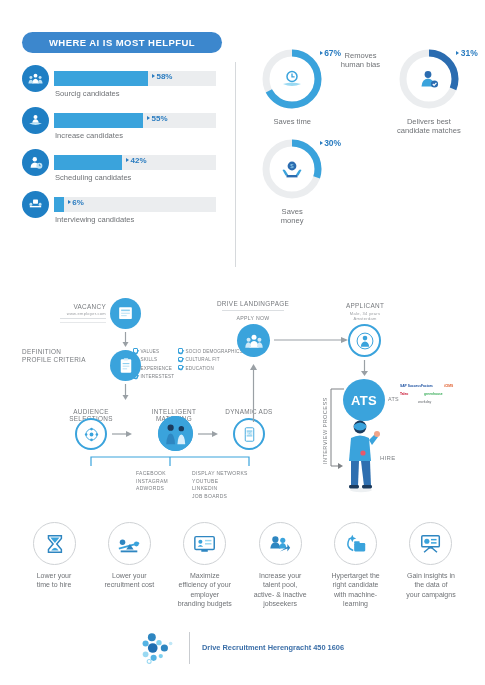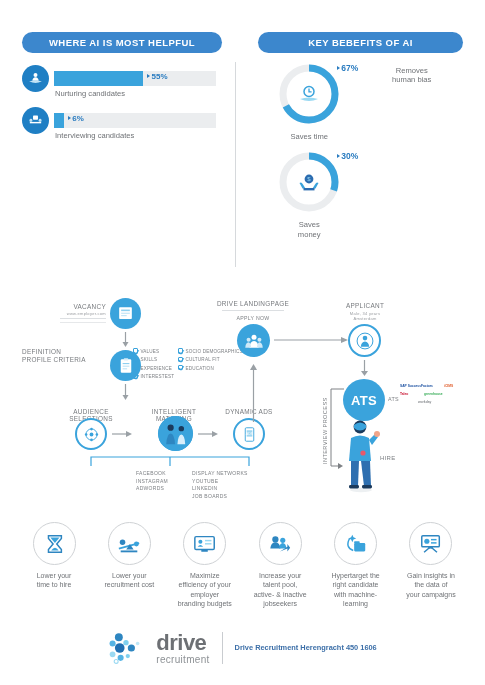--- a/index.html
+++ b/index.html
@@ -61,22 +61,22 @@
 
   
   .vdiv {
     position: absolute; left: 235px; top: 62px;
     width: 1px; height: 205px; background: #d6d9dc;
   }
 
   
   .panel-right { position: absolute; left: 258px; top: 32px; width: 205px; }
   .donut-grid {
-    margin-top: 8px;
-    display: grid; grid-template-columns: 1fr 1fr; row-gap: 8px;
+    margin-top: 14px;
+    display: grid; grid-template-columns: 1fr 1fr 1fr; 
   }
   .donut-cell { display: flex; flex-direction: column; align-items: center; position: relative; }
   .donut-wrap { position: relative; width: 66px; height: 66px; }
   .donut-wrap svg { display: block; }
   .donut-inner-icon {
     position: absolute; left: 0; top: 0; width: 66px; height: 66px;
     display: flex; align-items: center; justify-content: center;
   }
   .donut-val {
     position: absolute; right: -16px; top: 2px;
@@ -161,30 +161,62 @@
 <body>
 
 <div class="page">
 
   <div class="panel-left">
     <div class="pill">WHERE AI IS MOST HELPFUL</div>
     <div class="bars" id="bars">
         <div class="bar-row">
           <div class="bar-icon">
             <svg width="17" height="17" viewBox="0 0 24 24">
+              <circle cx="12" cy="8" r="2.7" fill="#fff"></circle>
+              <path d="M7.5 19 Q8 12.5 12 12.2 Q16 12.5 16.5 19 Z" fill="#fff"></path>
+              <circle cx="5.5" cy="10.5" r="2.1" fill="#bfe2f5"></circle>
+              <path d="M2 19 Q2.4 14 5.5 13.7 Q8.6 14 9 19 Z" fill="#bfe2f5"></path>
+              <circle cx="18.5" cy="10.5" r="2.1" fill="#bfe2f5"></circle>
+              <path d="M15 19 Q15.4 14 18.5 13.7 Q21.6 14 22 19 Z" fill="#bfe2f5"></path>
+            </svg>
+          </div>
+          <div class="bar-track">
+            <div class="bar-fill" style="width: 58%;"></div>
+          </div>
+          <div class="bar-val" style="left: 129.96px;"><span class="tri"></span>58%</div>
+          <div class="bar-label">Sourcig candidates</div>
+        </div>
+        <div class="bar-row">
+          <div class="bar-icon">
+            <svg width="17" height="17" viewBox="0 0 24 24">
               <circle cx="12" cy="7" r="2.8" fill="#fff"></circle>
               <path d="M7.5 15 Q8 10.5 12 10.2 Q16 10.5 16.5 15 Z" fill="#fff"></path>
               <path d="M3 16 q9 -2.5 18 0 q-9 5 -18 0 z" fill="#bfe2f5"></path>
             </svg>
           </div>
           <div class="bar-track">
             <div class="bar-fill" style="width: 55%;"></div>
           </div>
           <div class="bar-val" style="left: 125.1px;"><span class="tri"></span>55%</div>
-          <div class="bar-label">Nurturing candidates</div>
+          <div class="bar-label">Increase candidates</div>
+        </div>
+        <div class="bar-row">
+          <div class="bar-icon">
+            <svg width="17" height="17" viewBox="0 0 24 24">
+              <circle cx="11" cy="7.5" r="3.1" fill="#fff"></circle>
+              <path d="M5 19.5 Q5.5 12.5 11 12 Q16.5 12.5 17 19.5 Z" fill="#fff"></path>
+              <circle cx="17.5" cy="16.5" r="4.2" fill="#bfe2f5"></circle>
+              <path d="M17.5 14 v2.6 h2" stroke="#2e86c1" stroke-width="1.1" fill="none"></path>
+            </svg>
+          </div>
+          <div class="bar-track">
+            <div class="bar-fill" style="width: 42%;"></div>
+          </div>
+          <div class="bar-val" style="left: 104.04px;"><span class="tri"></span>42%</div>
+          <div class="bar-label">Scheduling candidates</div>
         </div>
         <div class="bar-row">
           <div class="bar-icon">
             <svg width="17" height="17" viewBox="0 0 24 24">
               <rect x="4" y="14" width="16" height="2" fill="#fff"></rect>
               <rect x="8.5" y="5" width="7" height="6" rx="1" fill="#fff"></rect>
               <circle cx="5.5" cy="11.5" r="2" fill="#bfe2f5"></circle>
               <circle cx="18.5" cy="11.5" r="2" fill="#bfe2f5"></circle>
               <path d="M3 14 q2.5 -2 5 0 z" fill="#bfe2f5"></path>
               <path d="M16 14 q2.5 -2 5 0 z" fill="#bfe2f5"></path>
@@ -195,21 +227,20 @@
           </div>
           <div class="bar-val" style="left: 45.72px;"><span class="tri"></span>6%</div>
           <div class="bar-label">Interviewing candidates</div>
         </div>
       </div>
   </div>
 
   <div class="vdiv"></div>
 
   <div class="panel-right">
-    <div class="pill">KEY BEBEFITS OF AI</div>
     <div class="donut-grid" id="donuts">
         <div class="donut-cell">
           <div class="donut-wrap">
             <svg width="66" height="66" viewBox="0 0 66 66">
               <circle cx="33" cy="33" r="26" fill="none" stroke="#ebedef" stroke-width="7"></circle>
               <circle cx="33" cy="33" r="26" fill="none" stroke="#3aa3dc" stroke-width="7" stroke-dasharray="109.4530880510684 163.36281798666926" transform="rotate(-90 33 33)"></circle>
             </svg>
             <div class="donut-inner-icon">
               <svg width="24" height="24" viewBox="0 0 24 24">
                 <circle cx="12" cy="9.5" r="5" fill="none" stroke="#3aa3dc" stroke-width="1.5"></circle>
@@ -217,20 +248,39 @@
                 <path d="M3 17 q9 -3 18 0 q-9 4 -18 0 z" fill="#9ad9f2"></path>
               </svg>
             </div>
             <div class="donut-val"><span class="tri"></span>67%</div>
           </div>
           <div class="donut-label" style="white-space: pre-line;">Saves time</div>
         </div>
         <div class="donut-cell">
           <div class="donut-label" style="white-space: pre-line;">Removes
 human bias</div>
+        </div>
+        <div class="donut-cell">
+          <div class="donut-wrap">
+            <svg width="66" height="66" viewBox="0 0 66 66">
+              <circle cx="33" cy="33" r="26" fill="none" stroke="#ebedef" stroke-width="7"></circle>
+              <circle cx="33" cy="33" r="26" fill="none" stroke="#2b6cb0" stroke-width="7" stroke-dasharray="50.64247357586747 163.36281798666926" transform="rotate(-90 33 33)"></circle>
+            </svg>
+            <div class="donut-inner-icon">
+              <svg width="24" height="24" viewBox="0 0 24 24">
+                <circle cx="11" cy="7.5" r="3.4" fill="#2b6cb0"></circle>
+                <path d="M4.5 19.5 Q5 12 11 11.5 Q17 12 17.5 19.5 Z" fill="#3aa3dc"></path>
+                <circle cx="17.5" cy="17" r="3.6" fill="#2b6cb0"></circle>
+                <path d="M15.8 17 l1.3 1.3 l2.3 -2.4" stroke="#fff" stroke-width="1.2" fill="none"></path>
+              </svg>
+            </div>
+            <div class="donut-val"><span class="tri"></span>31%</div>
+          </div>
+          <div class="donut-label" style="white-space: pre-line;">Delivers best
+candidate matches</div>
         </div>
         <div class="donut-cell">
           <div class="donut-wrap">
             <svg width="66" height="66" viewBox="0 0 66 66">
               <circle cx="33" cy="33" r="26" fill="none" stroke="#ebedef" stroke-width="7"></circle>
               <circle cx="33" cy="33" r="26" fill="none" stroke="#3aa3dc" stroke-width="7" stroke-dasharray="49.00884539600078 163.36281798666926" transform="rotate(-90 33 33)"></circle>
             </svg>
             <div class="donut-inner-icon">
               <svg width="24" height="24" viewBox="0 0 24 24">
                 <circle cx="12" cy="9" r="4.4" fill="#2b6cb0"></circle>
@@ -524,23 +574,19 @@
       <circle cx="5" cy="14" r="3.4" fill="#54b3e4"></circle>
       <circle cx="20" cy="13" r="3" fill="#7fd0ef"></circle>
       <circle cx="13" cy="19" r="5.4" fill="#1f6fb2"></circle>
       <circle cx="26" cy="19" r="4" fill="#2e86c1"></circle>
       <circle cx="5" cy="26" r="3.2" fill="#9ad9f2"></circle>
       <circle cx="14" cy="30" r="3.4" fill="#54b3e4"></circle>
       <circle cx="22" cy="28" r="2.4" fill="#7fd0ef"></circle>
       <circle cx="9" cy="34" r="2.2" fill="none" stroke="#9ad9f2" stroke-width="1.2"></circle>
       <circle cx="33" cy="14" r="2" fill="#bfe7f7"></circle>
     </svg>
-    <div class="logo-word">
-      <div class="w1">drive</div>
-      <div class="w2">recruitment</div>
-    </div>
     <div class="footer-sep"></div>
     <div class="footer-addr">
       <div>Drive Recruitment Herengracht 450 1606</div>
     </div>
   </div>
 
 </div>
 
 </body></html>

